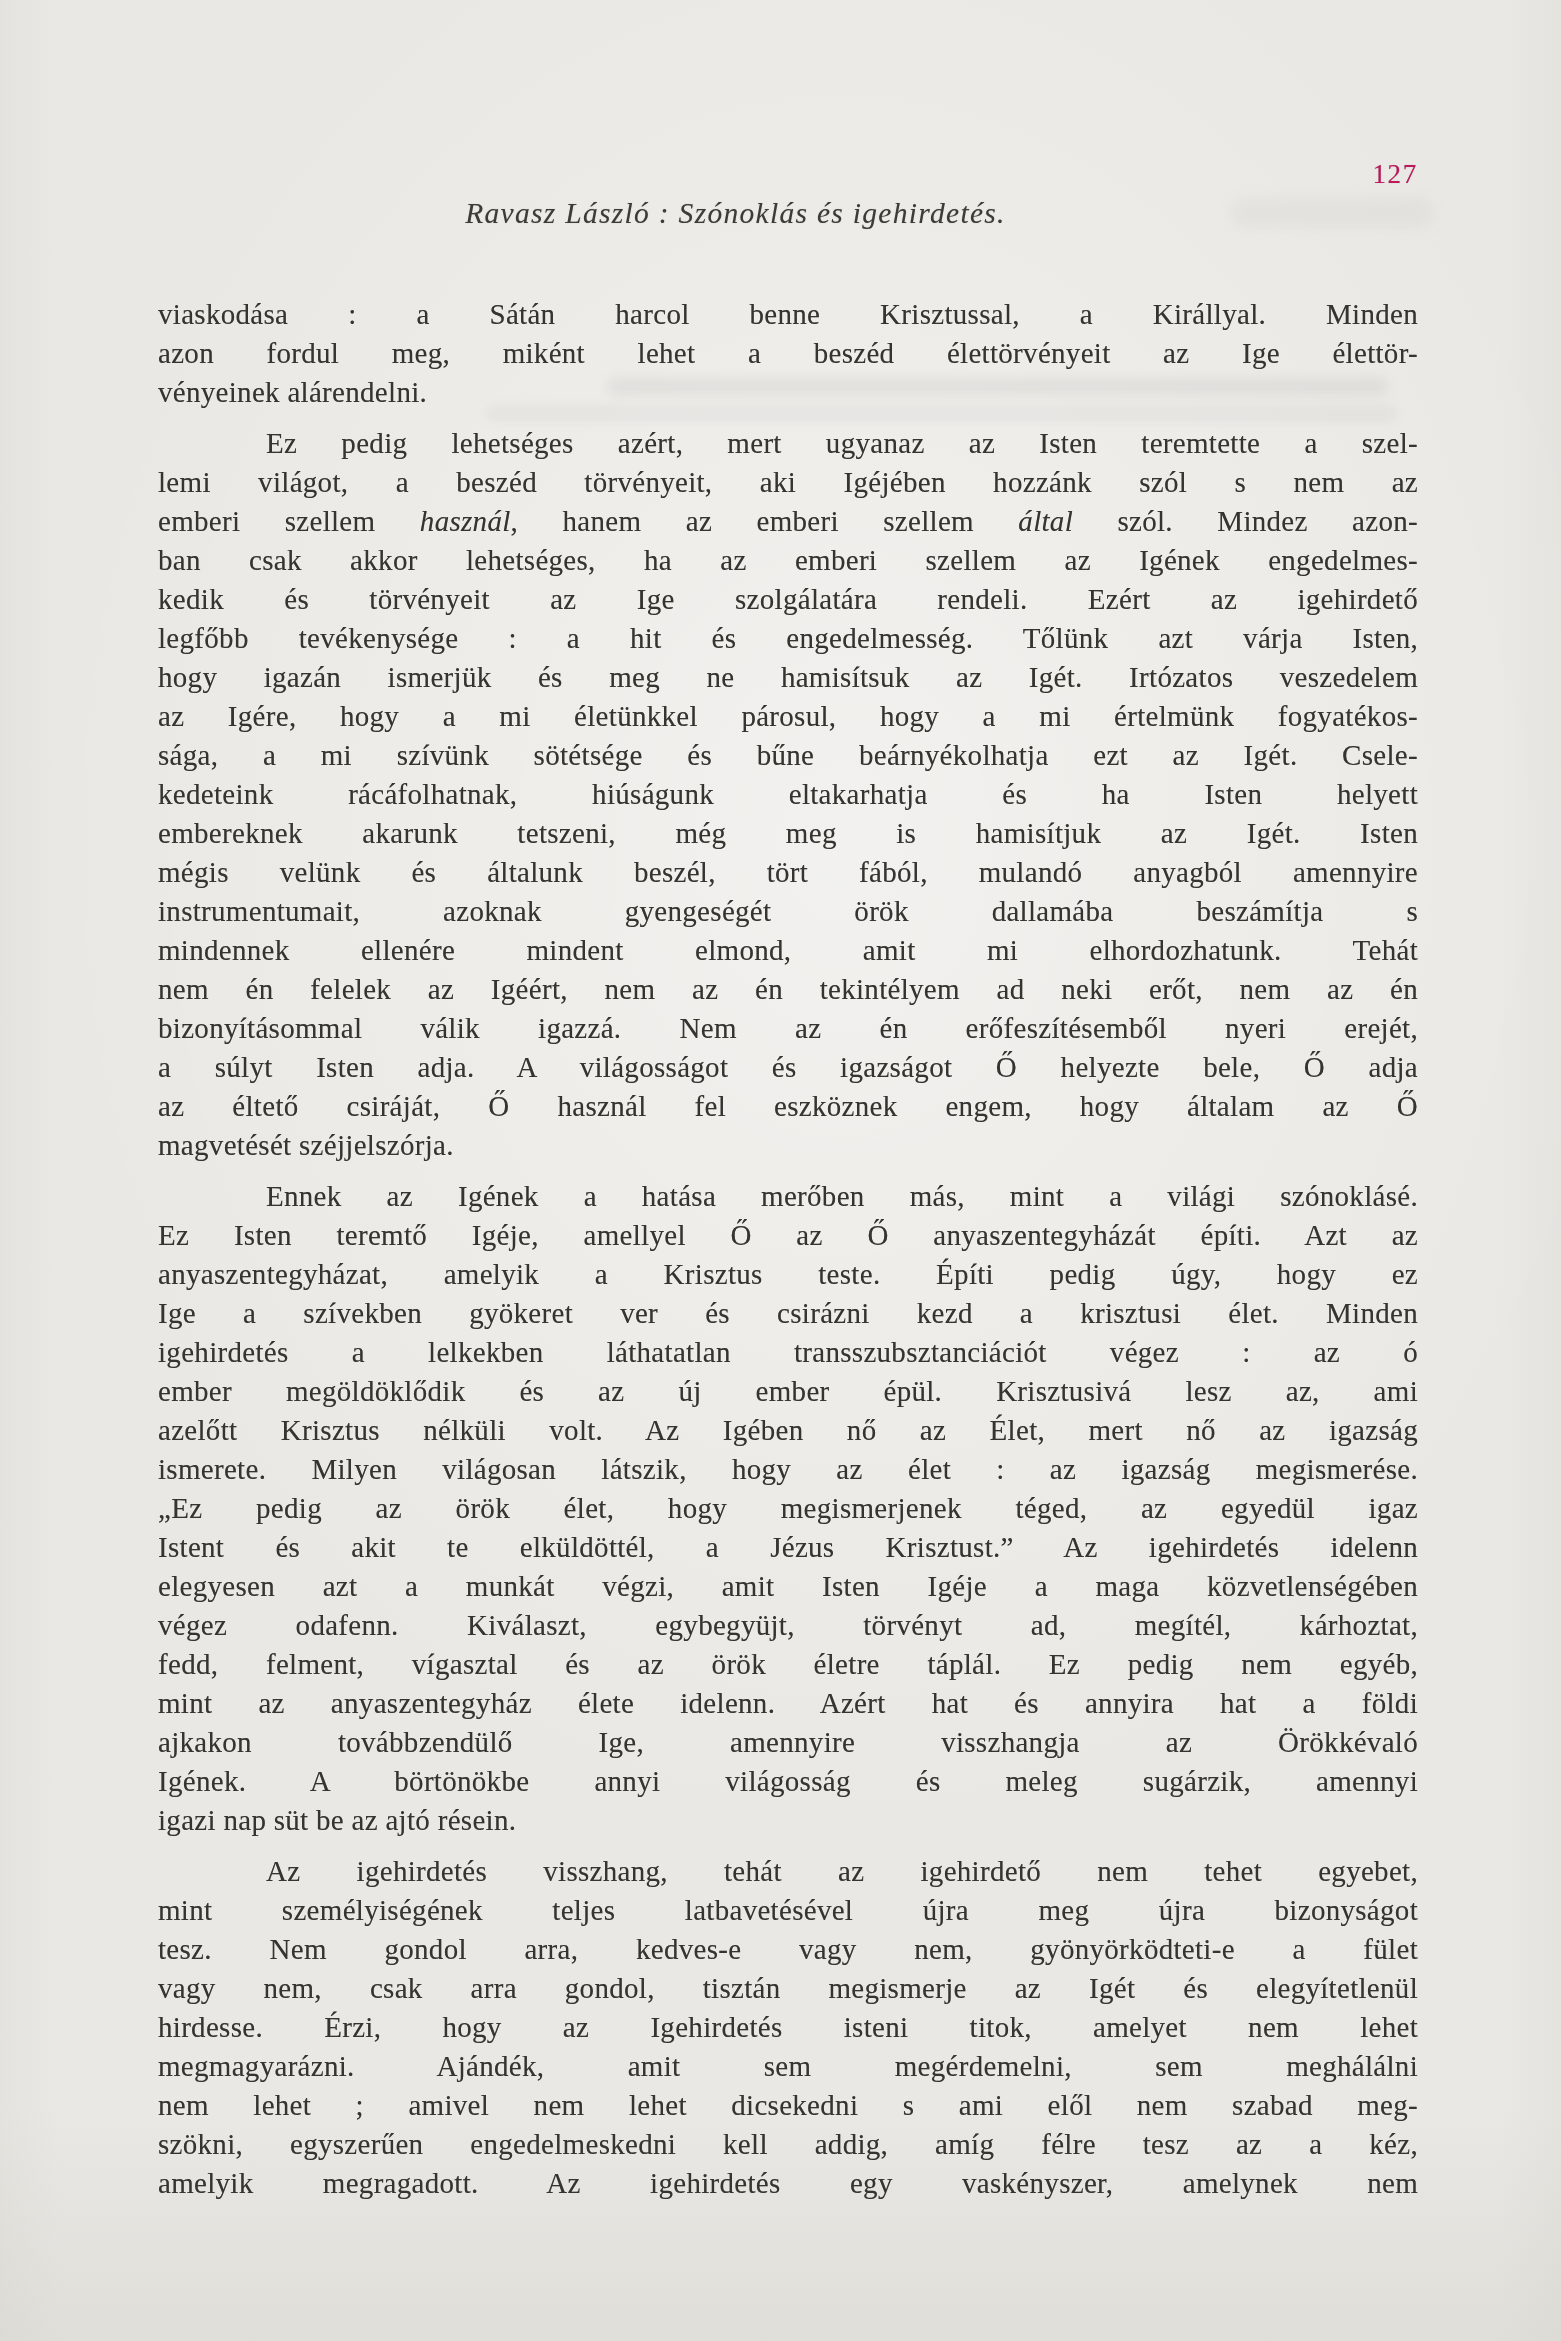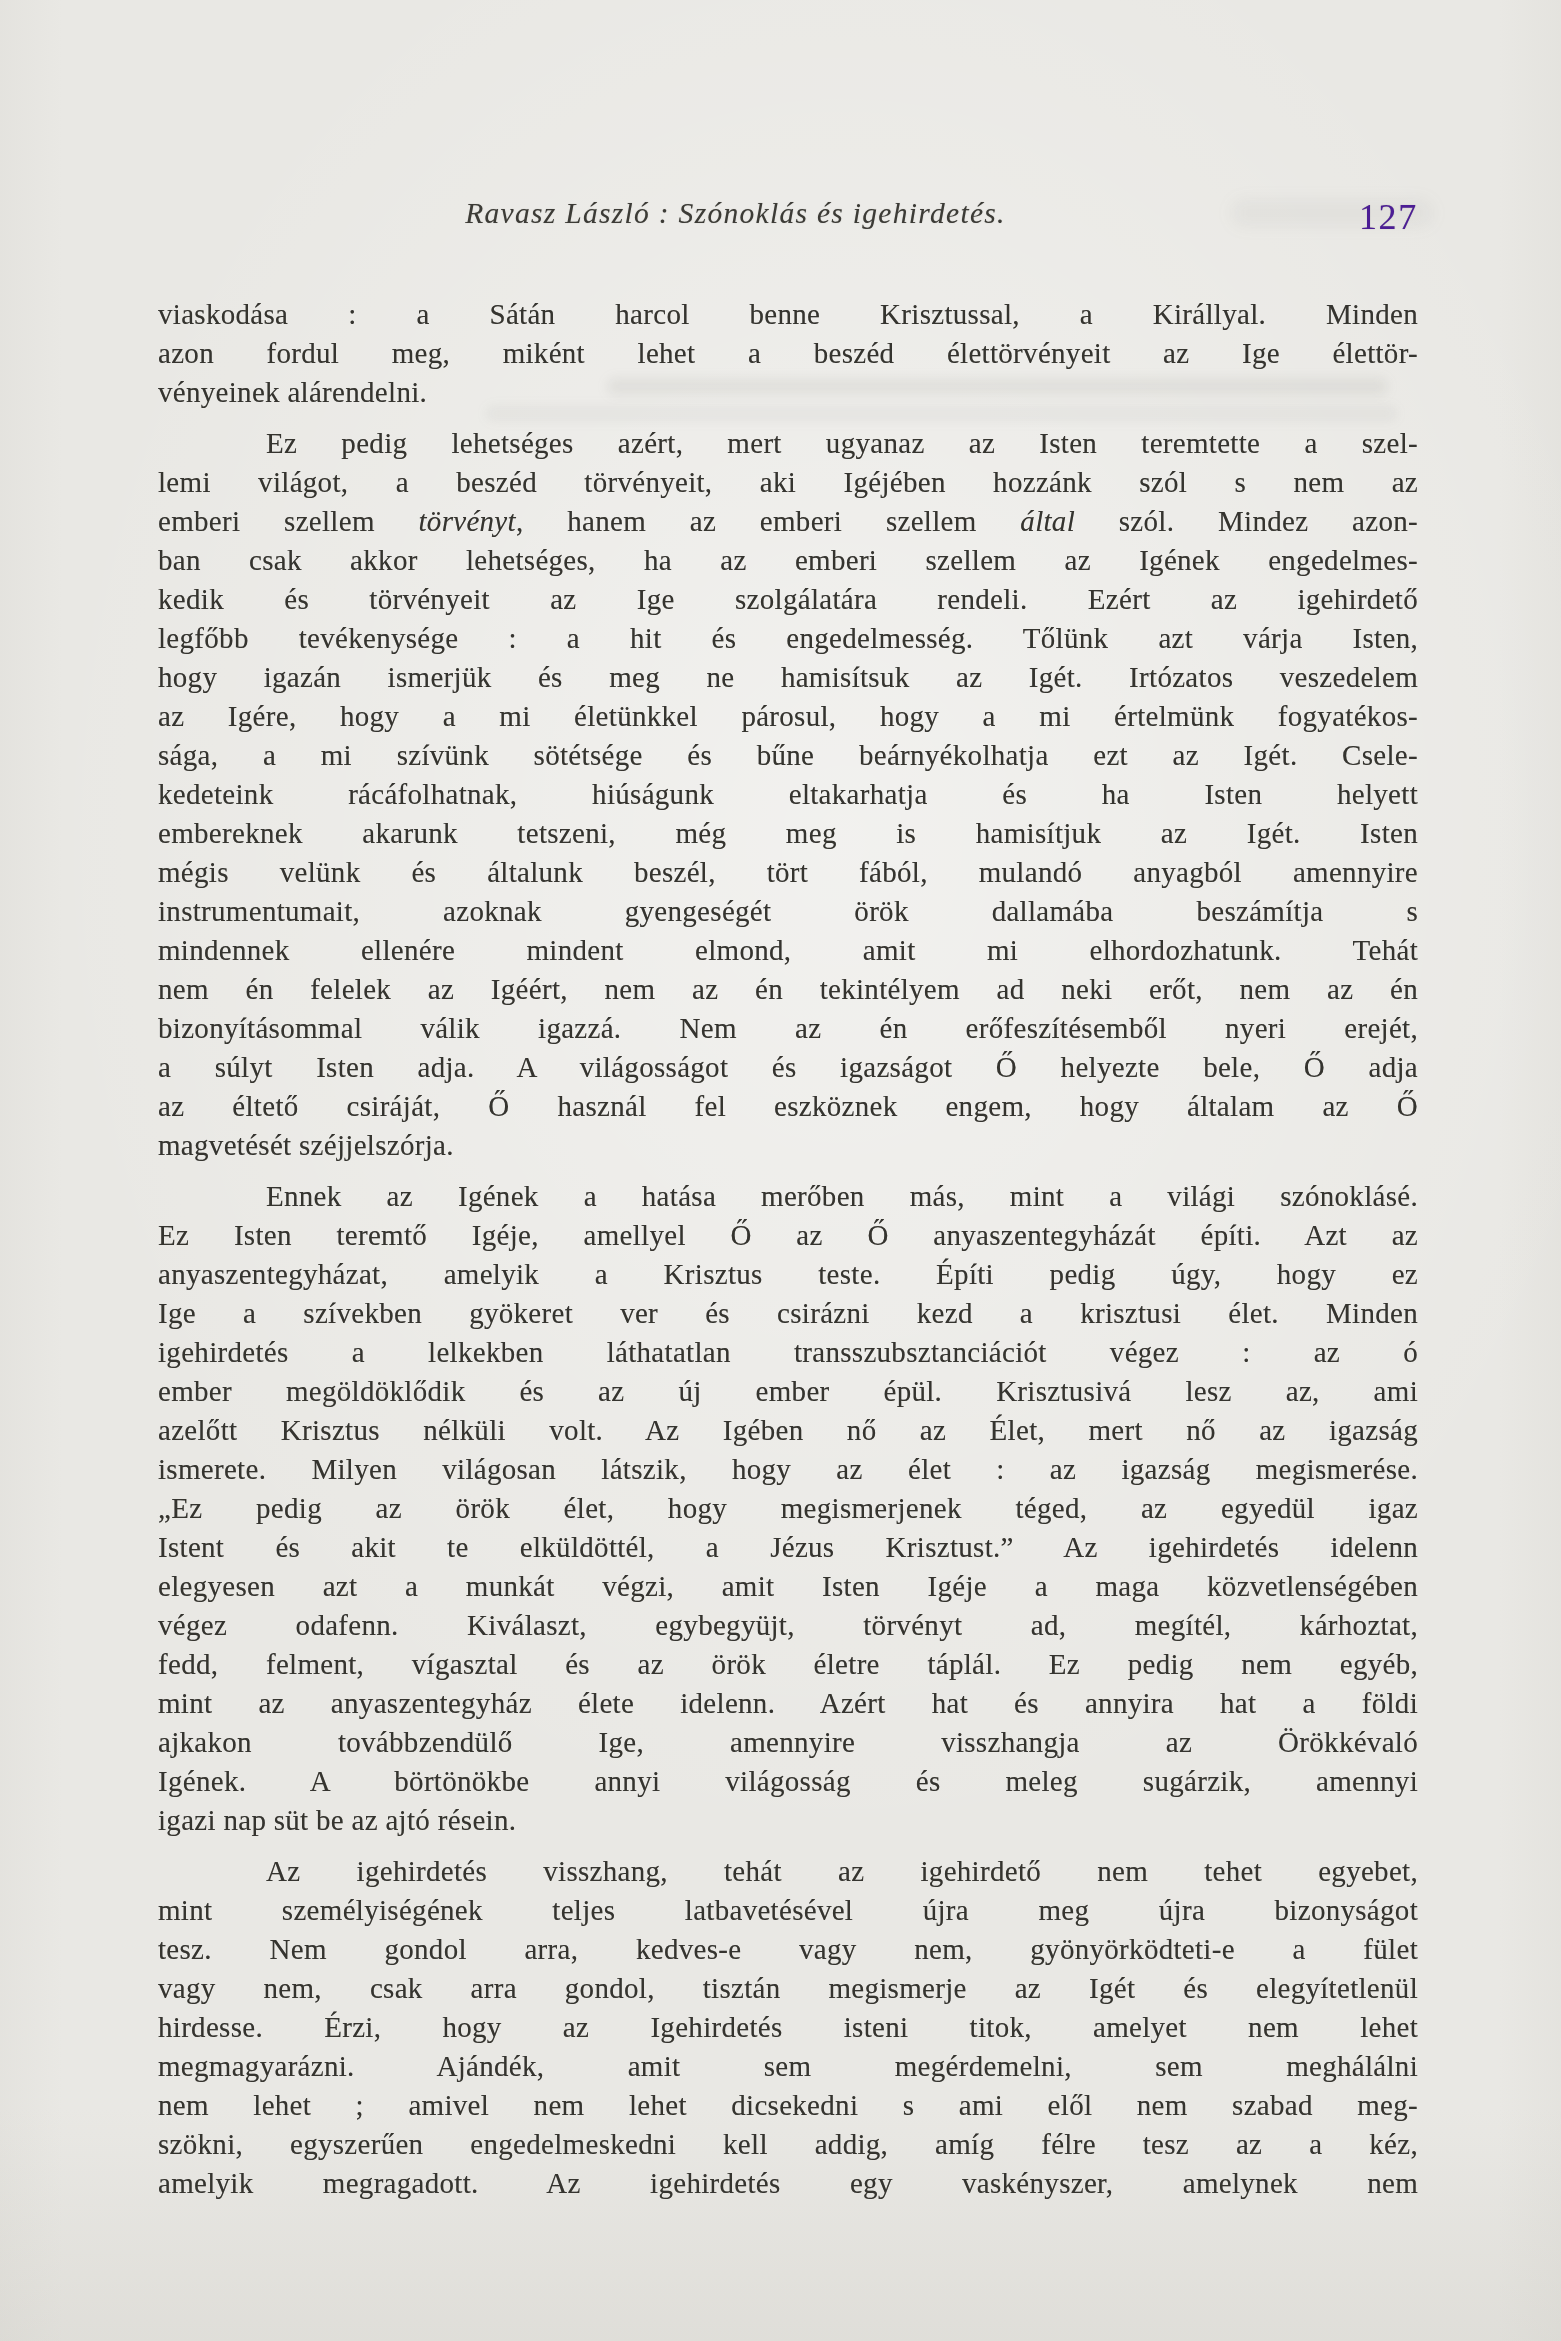--- a/index.html
+++ b/index.html
@@ -19,22 +19,22 @@
   .page{position:absolute;inset:0;}
   .header{position:absolute;top:161px;left:146px;width:1284px;height:42px;}
   .running-title{
     position:absolute;left:260px;width:659px;text-align:center;
     font-style:italic;font-size:29.5px;color:#3c3b36;letter-spacing:1.3px;
     text-shadow:0 0 0.9px rgba(60,59,54,0.35);
     white-space:nowrap;
     margin-top:36px;
   }
   .page-number{
-    position:absolute;right:12px;top:-1.7px;font-size:36px;color:#4c1d95;
-    letter-spacing:1.7px;text-shadow:0 0 0.9px rgba(52,51,47,0.35);margin-top:37px;
+    position:absolute;right:12px;top:-1.7px;font-size:27px;color:#be185d;
+    letter-spacing:1.7px;text-shadow:0 0 0.9px rgba(52,51,47,0.35);
   }
   .body-text{
     position:absolute;top:283px;left:146px;width:1284px;
     font-size:29px;color:var(--ink);letter-spacing:0.3px;
     text-shadow:0 0.4px 0.6px rgba(47,46,42,0.38);
   }
   .para{margin:12px;}
   .line{
     height:39px;line-height:39px;overflow:hidden;
     text-align:justify;text-align-last:justify;
@@ -61,21 +61,21 @@
 
   <div class="body-text">
       <div class="para">
         <div class="line">viaskodása : a Sátán harcol benne Krisztussal, a Királlyal. Minden</div>
         <div class="line">azon fordul meg, miként lehet a beszéd élettörvényeit az Ige élettör-</div>
         <div class="line endline">vényeinek alárendelni.</div>
       </div>
       <div class="para indent">
         <div class="line">Ez pedig lehetséges azért, mert ugyanaz az Isten teremtette a szel-</div>
         <div class="line">lemi világot, a beszéd törvényeit, aki Igéjében hozzánk szól s nem az</div>
-        <div class="line">emberi szellem <i>törvényt</i>, hanem az emberi szellem <i>által</i> szól. Mindez azon-</div>
+        <div class="line">emberi szellem <i>használ</i>, hanem az emberi szellem <i>által</i> szól. Mindez azon-</div>
         <div class="line">ban csak akkor lehetséges, ha az emberi szellem az Igének engedelmes-</div>
         <div class="line">kedik és törvényeit az Ige szolgálatára rendeli. Ezért az igehirdető</div>
         <div class="line">legfőbb tevékenysége : a hit és engedelmesség. Tőlünk azt várja Isten,</div>
         <div class="line">hogy igazán ismerjük és meg ne hamisítsuk az Igét. Irtózatos veszedelem</div>
         <div class="line">az Igére, hogy a mi életünkkel párosul, hogy a mi értelmünk fogyatékos-</div>
         <div class="line">sága, a mi szívünk sötétsége és bűne beárnyékolhatja ezt az Igét. Csele-</div>
         <div class="line">kedeteink rácáfolhatnak, hiúságunk eltakarhatja és ha Isten helyett</div>
         <div class="line">embereknek akarunk tetszeni, még meg is hamisítjuk az Igét. Isten</div>
         <div class="line">mégis velünk és általunk beszél, tört fából, mulandó anyagból amennyire</div>
         <div class="line">instrumentumait, azoknak gyengeségét örök dallamába beszámítja s</div>

